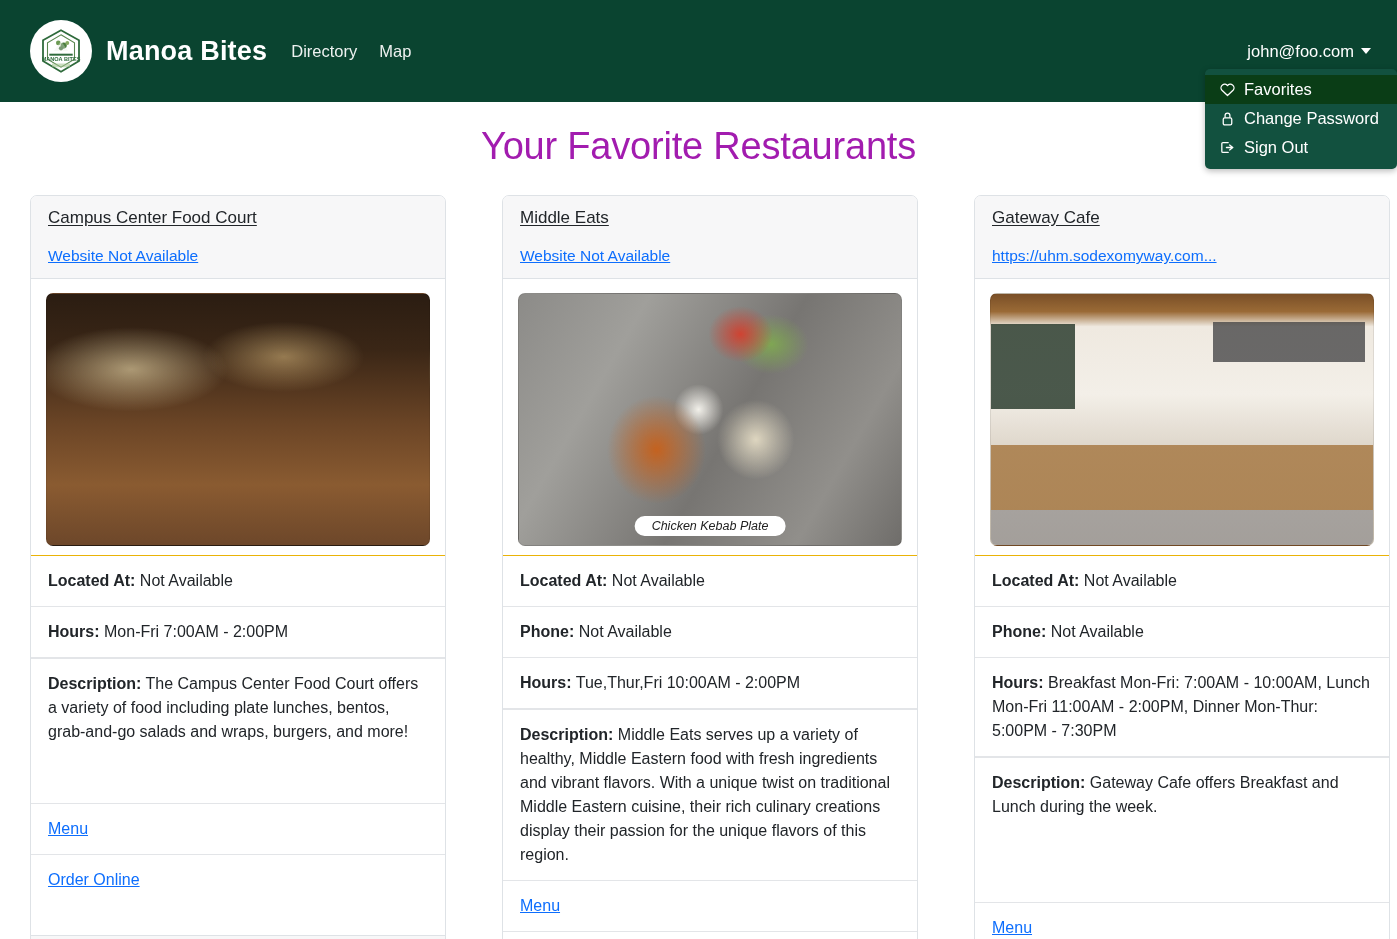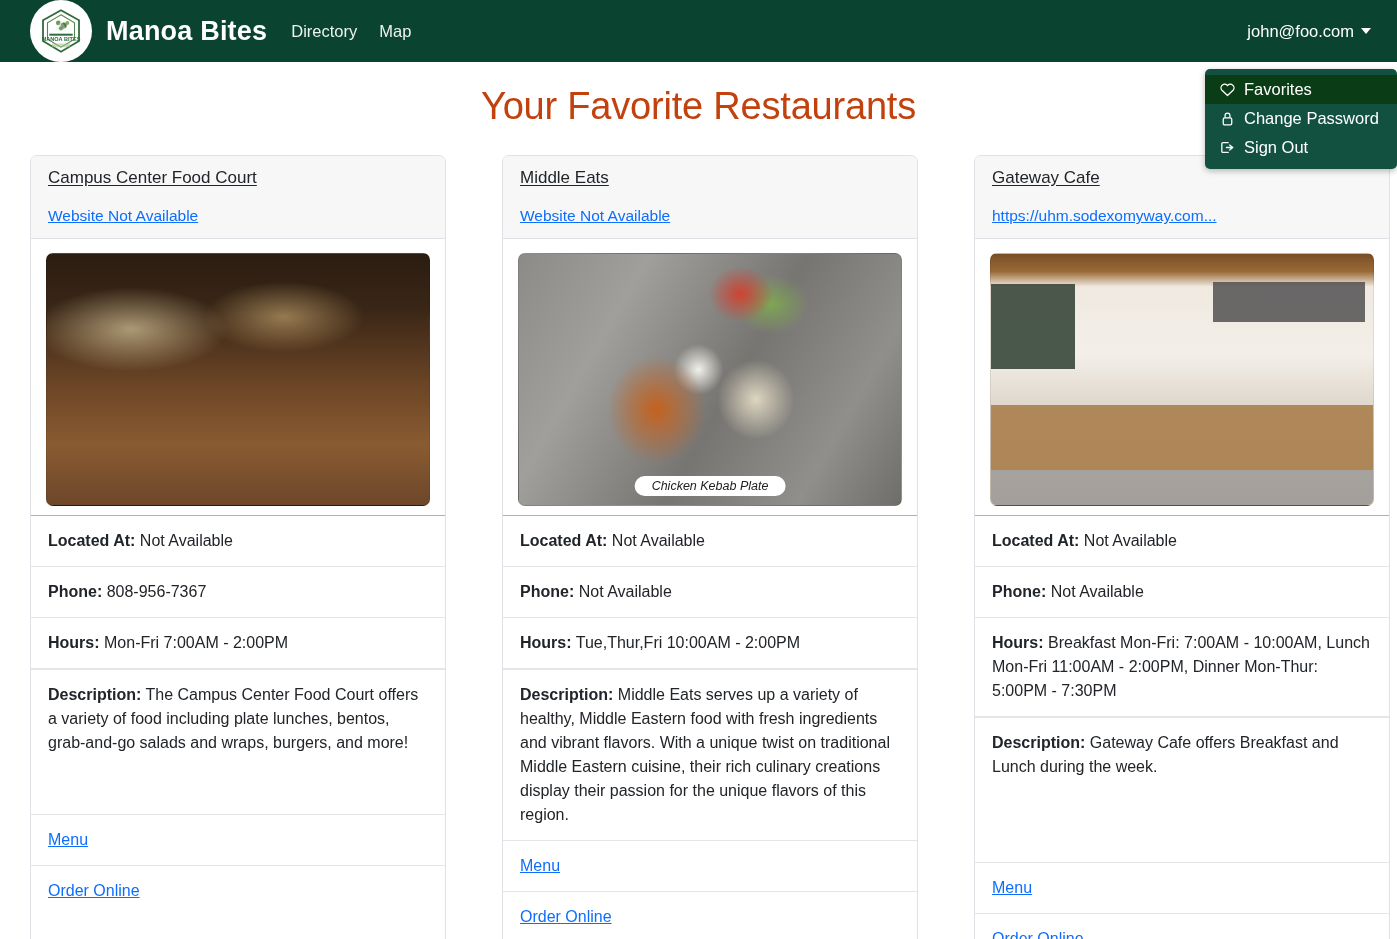--- a/index.html
+++ b/index.html
@@ -7,21 +7,21 @@
     margin: 0; padding: 0;
     width: 1397px; height: 939px;
     overflow: hidden;
     background: #ffffff;
     font-family: "Liberation Sans", sans-serif;
     color: #212529;
   }
 
   
   .navbar {
-    height: 62px;
+    height: 102px;
     background: #0a4430;
     display: flex;
     align-items: center;
     padding: 0 26px 0 30px;
     position: relative;
     z-index: 5;
   }
   .brand-group { display: flex; align-items: center; gap: 14px; }
   .logo-circle {
     width: 62px; height: 62px; border-radius: 50%;
@@ -83,21 +83,21 @@
     cursor: pointer;
   }
   .dd-item.active { background: #0a3d16; }
   .dd-ico { width: 17px; height: 17px; flex: none; display: block; }
 
   
   .page-title {
     text-align: center;
     font-size: 38px;
     font-weight: 400;
-    color: #c2410c;
+    color: #a21caf;
     margin: 23px 0 0 0;
     letter-spacing: -.2px;
   }
 
   
   .cards-row {
     display: flex;
     gap: 56px;
     padding: 0 30px;
     margin-top: 27px;
@@ -292,24 +292,20 @@
     </div>
     <div class="card-img-wrap">
       <div class="card-img photo-foodcourt"></div>
     </div>
     <div class="list-flush">
       <div class="li">
         <b>Located At:</b>
         <span>Not Available</span>
       </div>
       <div class="li">
-        <b>Phone:</b>
-        <span>808-956-7367</span>
-      </div>
-      <div class="li">
         <b>Hours:</b>
         <span>Mon-Fri 7:00AM - 2:00PM</span>
       </div>
       <div class="li desc" style="min-height:146px">
         <b>Description:</b>
         <span>The Campus Center Food Court offers a variety of food including plate lunches, bentos, grab-and-go salads and wraps, burgers, and more!</span>
       </div>
       <div class="li">
         <a class="li-link">Menu</a>
       </div>

